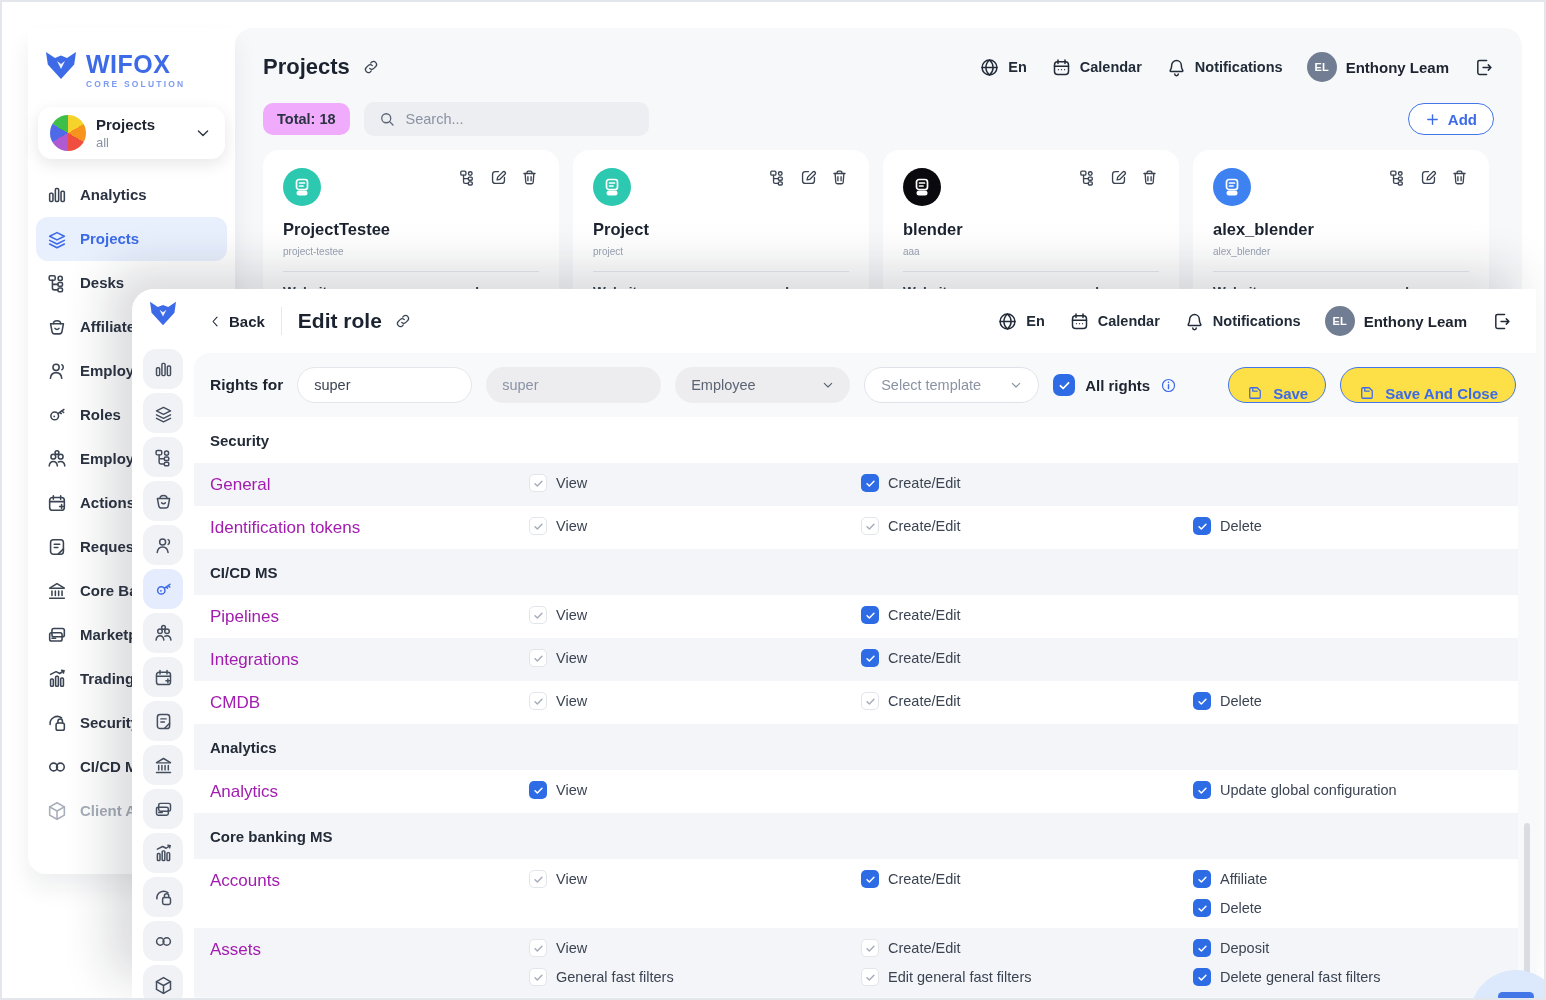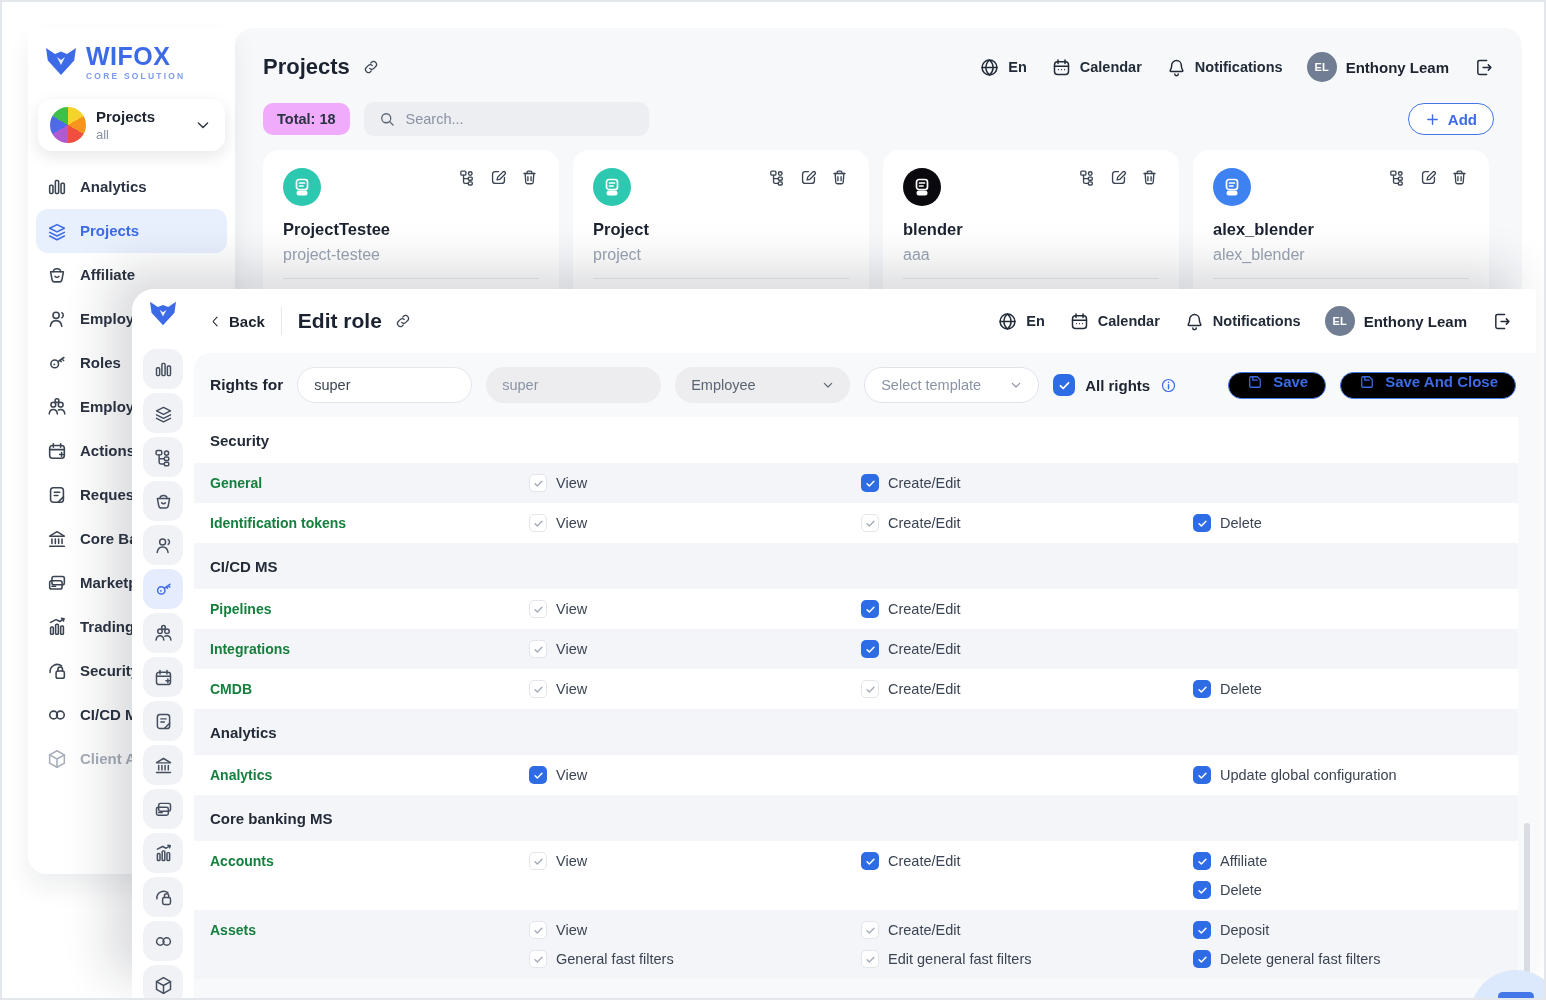--- a/index.html
+++ b/index.html
@@ -8,21 +8,21 @@
             border:2px solid #e3e6ea; overflow:hidden; }
 
   .ic { display:inline-flex; align-items:center; justify-content:center; width:20px; height:20px; flex:none; }
   .ic svg { width:100%; height:100%; }
 
   
   .bg-sidebar { position:absolute; left:26px; top:26px; width:207px; height:846px;
       background:#fff; border-radius:0 0 18px 18px; box-shadow:0 14px 24px rgba(16,24,40,.07); z-index:1; }
   .logo-row { display:flex; align-items:center; gap:8px; padding:16px 14px 10px 16px; }
   .logo-fox { width:34px; height:30px; }
-  .logo-text { line-height:1; }
+  .logo-text { line-height:1;margin-top:8px; }
   .logo-brand { font-size:25px; font-weight:bold; color:#3d6be8; letter-spacing:.5px; }
   .logo-tag { font-size:8.5px; color:#7d9bef; letter-spacing:2.2px; margin-top:3px; font-weight:bold; }
   .proj-selector { margin:8px 10px 14px 10px; background:#fff; border-radius:14px;
       box-shadow:0 5px 16px rgba(16,24,40,.10); padding:8px 12px; display:flex; align-items:center; gap:10px; }
   .wheel { width:36px; height:36px; border-radius:50%;
       background:conic-gradient(#f6d32a 0 60deg,#f7941d 60deg 120deg,#f04e3e 120deg 180deg,#b05ad2 180deg 240deg,#4f6ae8 240deg 300deg,#3dbf4a 300deg 360deg); }
   .wheel.sm { width:32px; height:32px; }
   .ps-title { font-size:15px; font-weight:bold; color:#1d2430; }
   .ps-sub { font-size:13px; color:#8a93a3; margin-top:2px; }
   .ps-chev { margin-left:auto; color:#2f3745; }
@@ -57,21 +57,21 @@
       color:#3d6be8; border-radius:18px; height:32px; padding:0 16px; font-size:15px; font-weight:600; cursor:pointer; }
   .add-btn .ic { width:15px; height:15px; }
   .cards-row { display:grid; grid-template-columns:repeat(4,296px); gap:14px; margin-top:14px; }
   .proj-card { background:#fff; border-radius:16px; padding:18px 20px; }
   .pc-head { display:flex; align-items:flex-start; justify-content:space-between; }
   .pc-avatar { width:38px; height:38px; border-radius:50%; display:flex; align-items:center; justify-content:center; }
   .pc-avatar .ic { width:24px; height:24px; color:#fff; }
   .pc-actions { display:flex; gap:12px; color:#3b4453; }
   .pc-actions .ic { width:19px; height:19px; cursor:pointer; }
   .pc-title { font-size:16.5px; font-weight:bold; color:#1b2330; margin-top:14px; }
-  .pc-slug { font-size:16px; color:#9aa3b3; margin-top:7px; }
+  .pc-slug { font-size:10px; color:#9aa3b3; margin-top:7px; }
   .pc-div { border-top:1px solid #e8eaef; margin-top:14px; }
   .pc-foot { display:flex; justify-content:space-between; margin-top:12px; font-size:13.5px; font-weight:600; color:#3b4453; }
 
   
   .modal { position:absolute; left:130px; top:287px; right:8px; bottom:0;
       background:#fff; border-radius:22px 0 0 0; box-shadow:-22px -20px 48px rgba(16,24,40,.16);
       z-index:5; display:flex; overflow:hidden; }
   .rail { width:62px; flex:none; display:flex; flex-direction:column; align-items:center; padding-top:12px; gap:4px; background:#fff; }
   .rail-fox { width:30px; height:26px; margin-bottom:8px; }
   .rail .wheel.sm { margin-bottom:6px; }
@@ -100,28 +100,28 @@
   .allrights { display:flex; align-items:center; gap:10px; }
   .cb { width:18px; height:18px; border-radius:5px; display:inline-flex; align-items:center; justify-content:center; cursor:pointer; flex:none; }
   .cb svg { width:11px; height:11px; }
   .cb.active { background:#2e6ce6; color:#fff; }
   .cb.muted { background:#fff; border:1px solid #e2e5ea; color:#a6adba; }
   .cb.lg { width:22px; height:22px; border-radius:7px; }
   .cb.lg svg { width:13px; height:13px; }
   .ar-label { font-size:15px; font-weight:bold; color:#1d2430; }
   .info-ic { width:17px; height:17px; color:#3d6be8; }
   .controls .spacer { flex:1; }
-  .save-btn { display:flex; align-items:flex-start; gap:9px; height:27px; border-radius:18px; border:1.5px solid #4376e8;
-      background:#000000; color:#3d6be8; padding:0 17px; font-size:15px; font-weight:600; cursor:pointer; white-space:nowrap; }
+  .save-btn { display:flex; align-items:flex-end; gap:9px; height:36px; border-radius:18px; border:1.5px solid #4376e8;
+      background:#fde047; color:#3d6be8; padding:0 17px; font-size:15px; font-weight:600; cursor:pointer; white-space:nowrap; }
   .save-btn .ic { width:18px; height:18px; }
   .perm-table { margin-right:18px; }
   .perm-section { height:46px; display:flex; align-items:center; padding-left:16px;
       font-size:15px; font-weight:bold; color:#232b38; }
   .perm-row { display:grid; grid-template-columns:335px 332px 332px 1fr; padding:11px 0; align-items:start; }
-  .pr-label { font-size:14px; color:#15803d; padding-left:16px; padding-top:1px;font-weight:bold; }
+  .pr-label { font-size:17px; color:#a21caf; padding-left:16px; padding-top:1px; }
   .pr-col { display:flex; flex-direction:column; gap:11px; }
   .perm-item { display:flex; align-items:center; gap:9px; }
   .perm-item span.pl { font-size:14.5px; color:#3b4453; }
   .scroll-thumb { position:absolute; right:6px; top:470px; width:6px; height:175px; border-radius:3px; background:#d9dde3; }
   .chat-bubble { position:absolute; left:1468px; top:968px; width:92px; height:92px; border-radius:50%;
       background:#dce8fb; z-index:9; display:flex; justify-content:center; }
   .chat-bubble .pill { width:36px; height:9px; border-radius:5px; background:#4377e8; margin-top:22px; }
 </style>
 </head>
 <body>
@@ -430,20 +430,32 @@
               <path d="M4 9l8-4 8 4-8 4-8-4z"></path>
               <path d="M4 13.5l8 4 8-4"></path>
               <path d="M4 17.5l8 4 8-4"></path>
             </svg>
           </span>
           <span>Projects</span>
         </div>
         <div class="bg-nav-item">
           <span class="ic ">
             <svg viewBox="0 0 24 24" fill="none" stroke="currentColor" stroke-width="1.7" stroke-linecap="round" stroke-linejoin="round">
+              <rect x="3.5" y="4" width="6.5" height="5" rx="1.5"></rect>
+              <circle cx="15.5" cy="7" r="2.3"></circle>
+              <rect x="13" y="11.5" width="5" height="4" rx="1.3"></rect>
+              <rect x="13" y="17.5" width="5" height="4" rx="1.3"></rect>
+              <path d="M7 9v8.5a2 2 0 0 0 2 2h4M7 13.5h6"></path>
+            </svg>
+          </span>
+          <span>Desks</span>
+        </div>
+        <div class="bg-nav-item">
+          <span class="ic ">
+            <svg viewBox="0 0 24 24" fill="none" stroke="currentColor" stroke-width="1.7" stroke-linecap="round" stroke-linejoin="round">
               <path d="M5 8.5h14l-1.6 8.5a3 3 0 0 1-3 2.5h-4.8a3 3 0 0 1-3-2.5L5 8.5z"></path>
               <path d="M8 8.5c0-4.5 8-4.5 8 0"></path>
               <path d="M9.8 13.5c1.2 1.6 3.2 1.6 4.4 0"></path>
             </svg>
           </span>
           <span>Affiliate</span>
         </div>
         <div class="bg-nav-item">
           <span class="ic ">
             <svg viewBox="0 0 24 24" fill="none" stroke="currentColor" stroke-width="1.7" stroke-linecap="round" stroke-linejoin="round">

